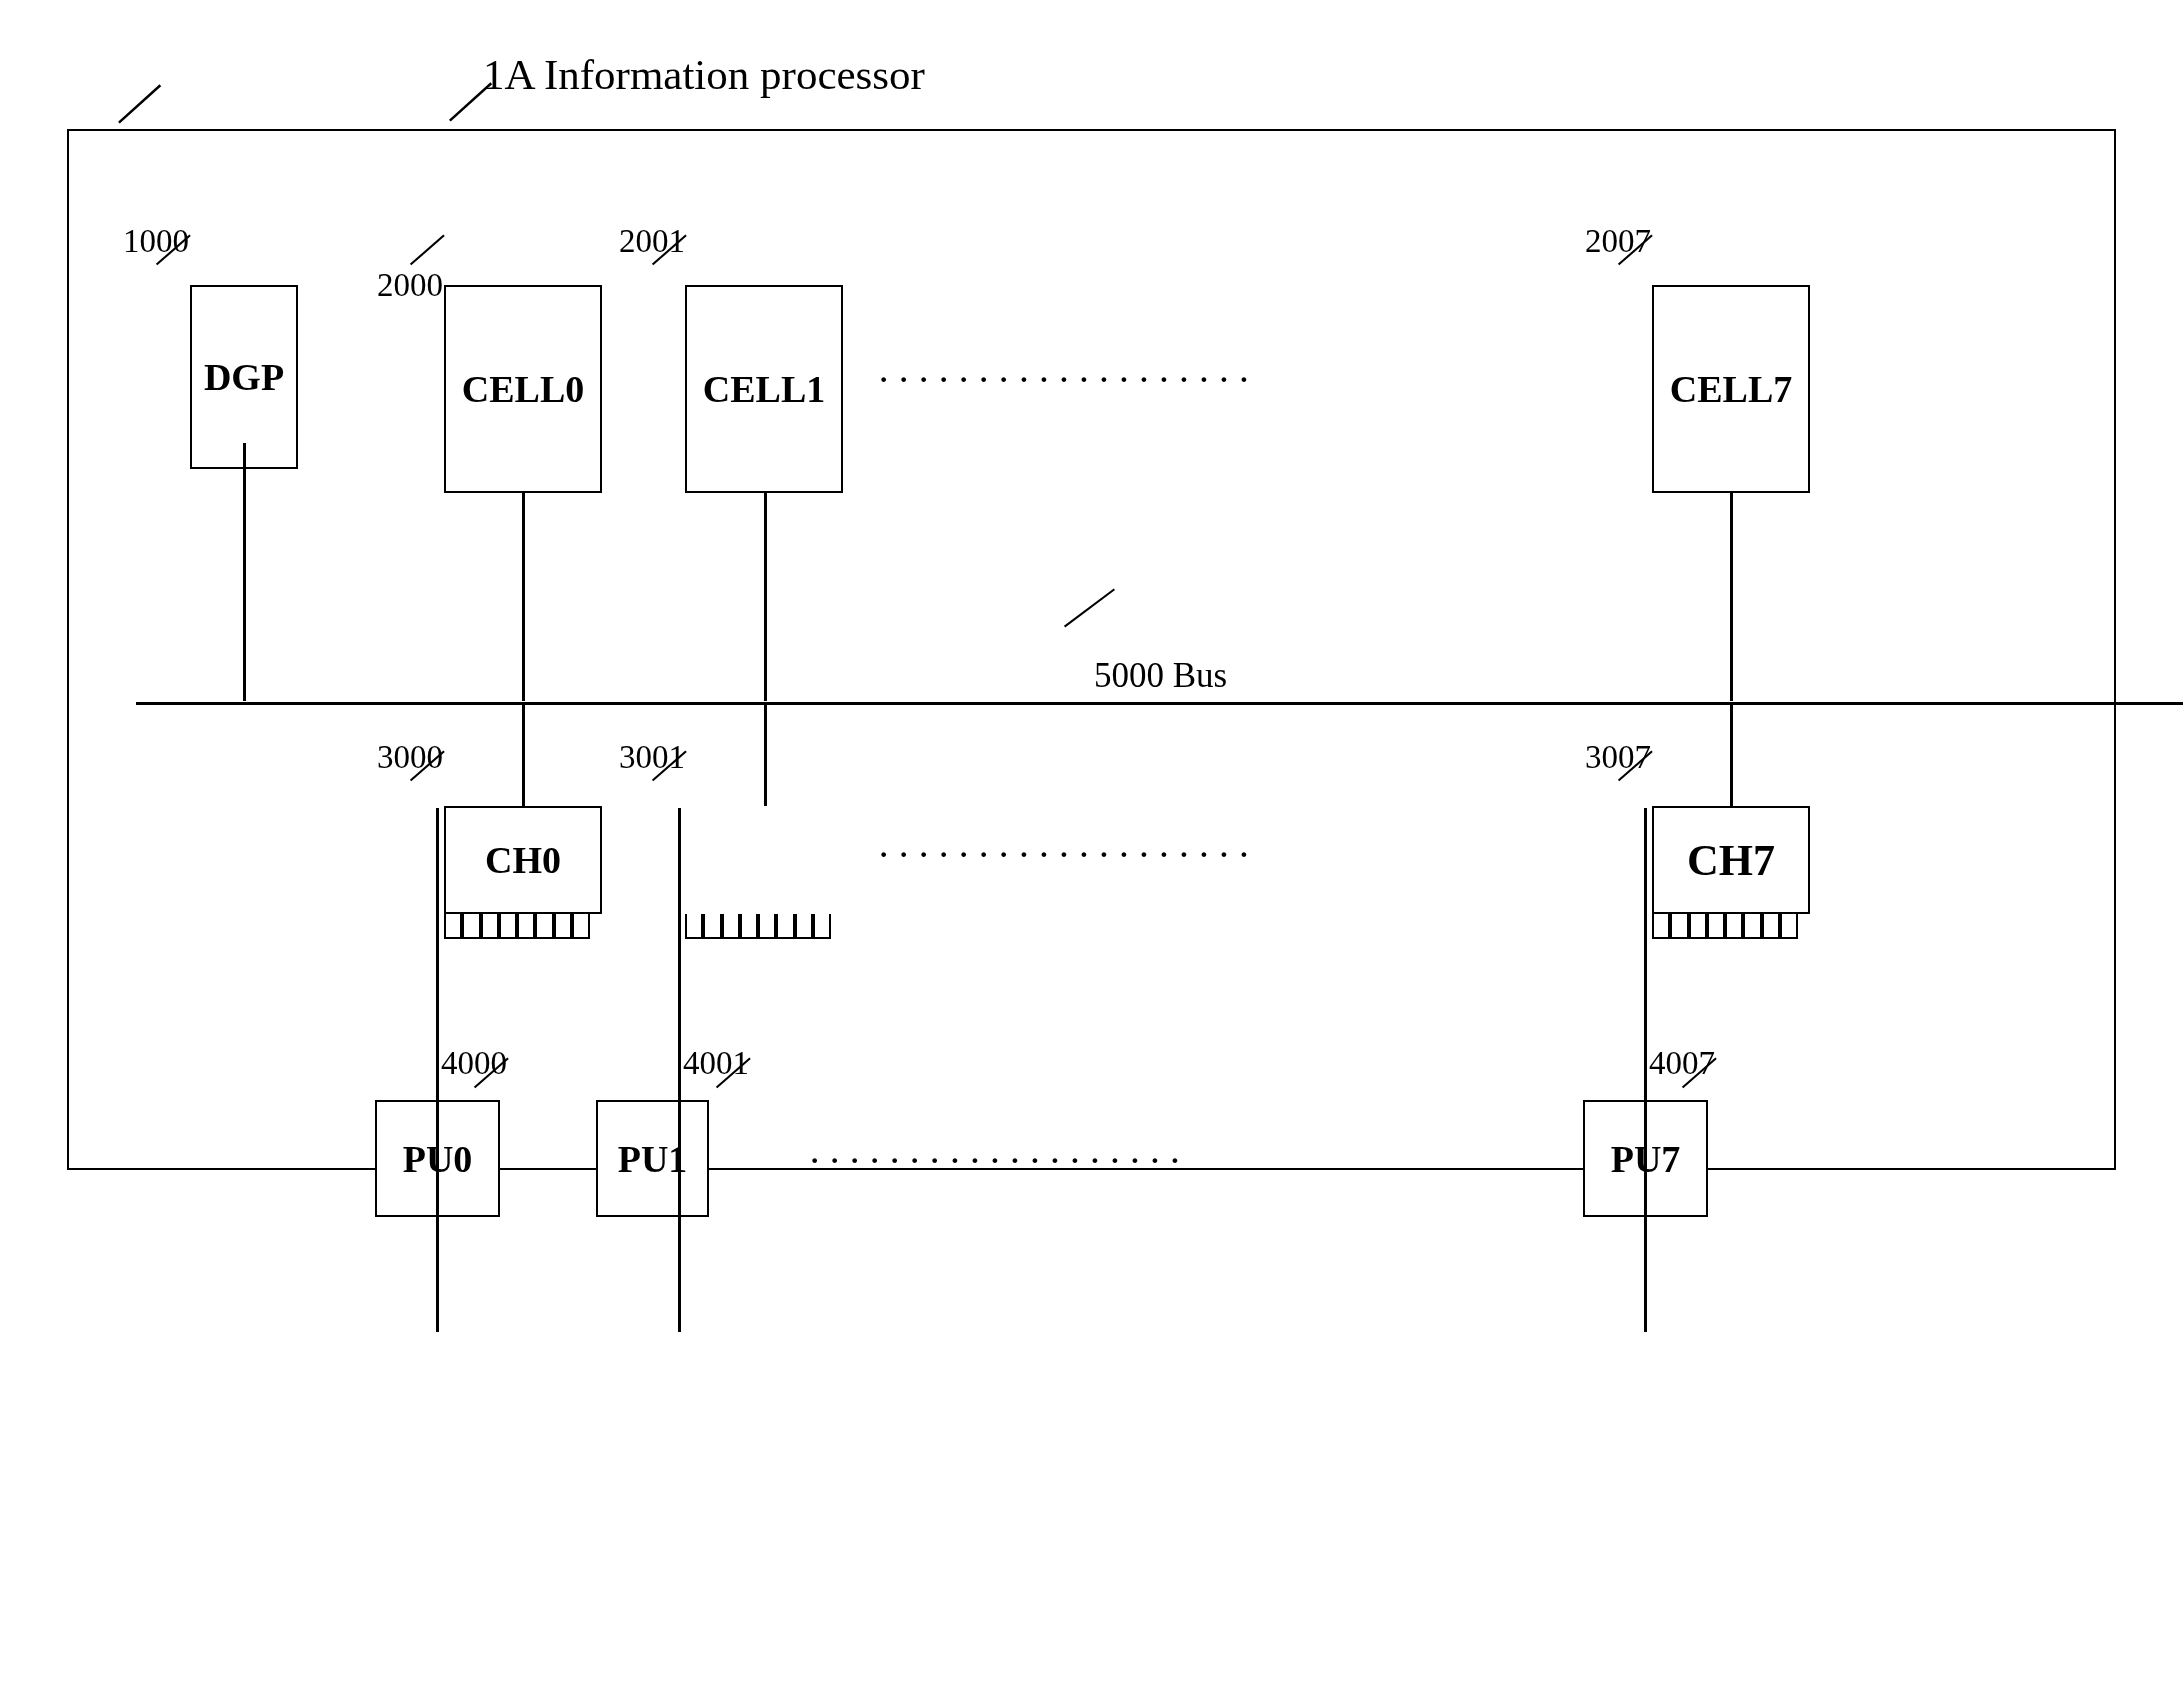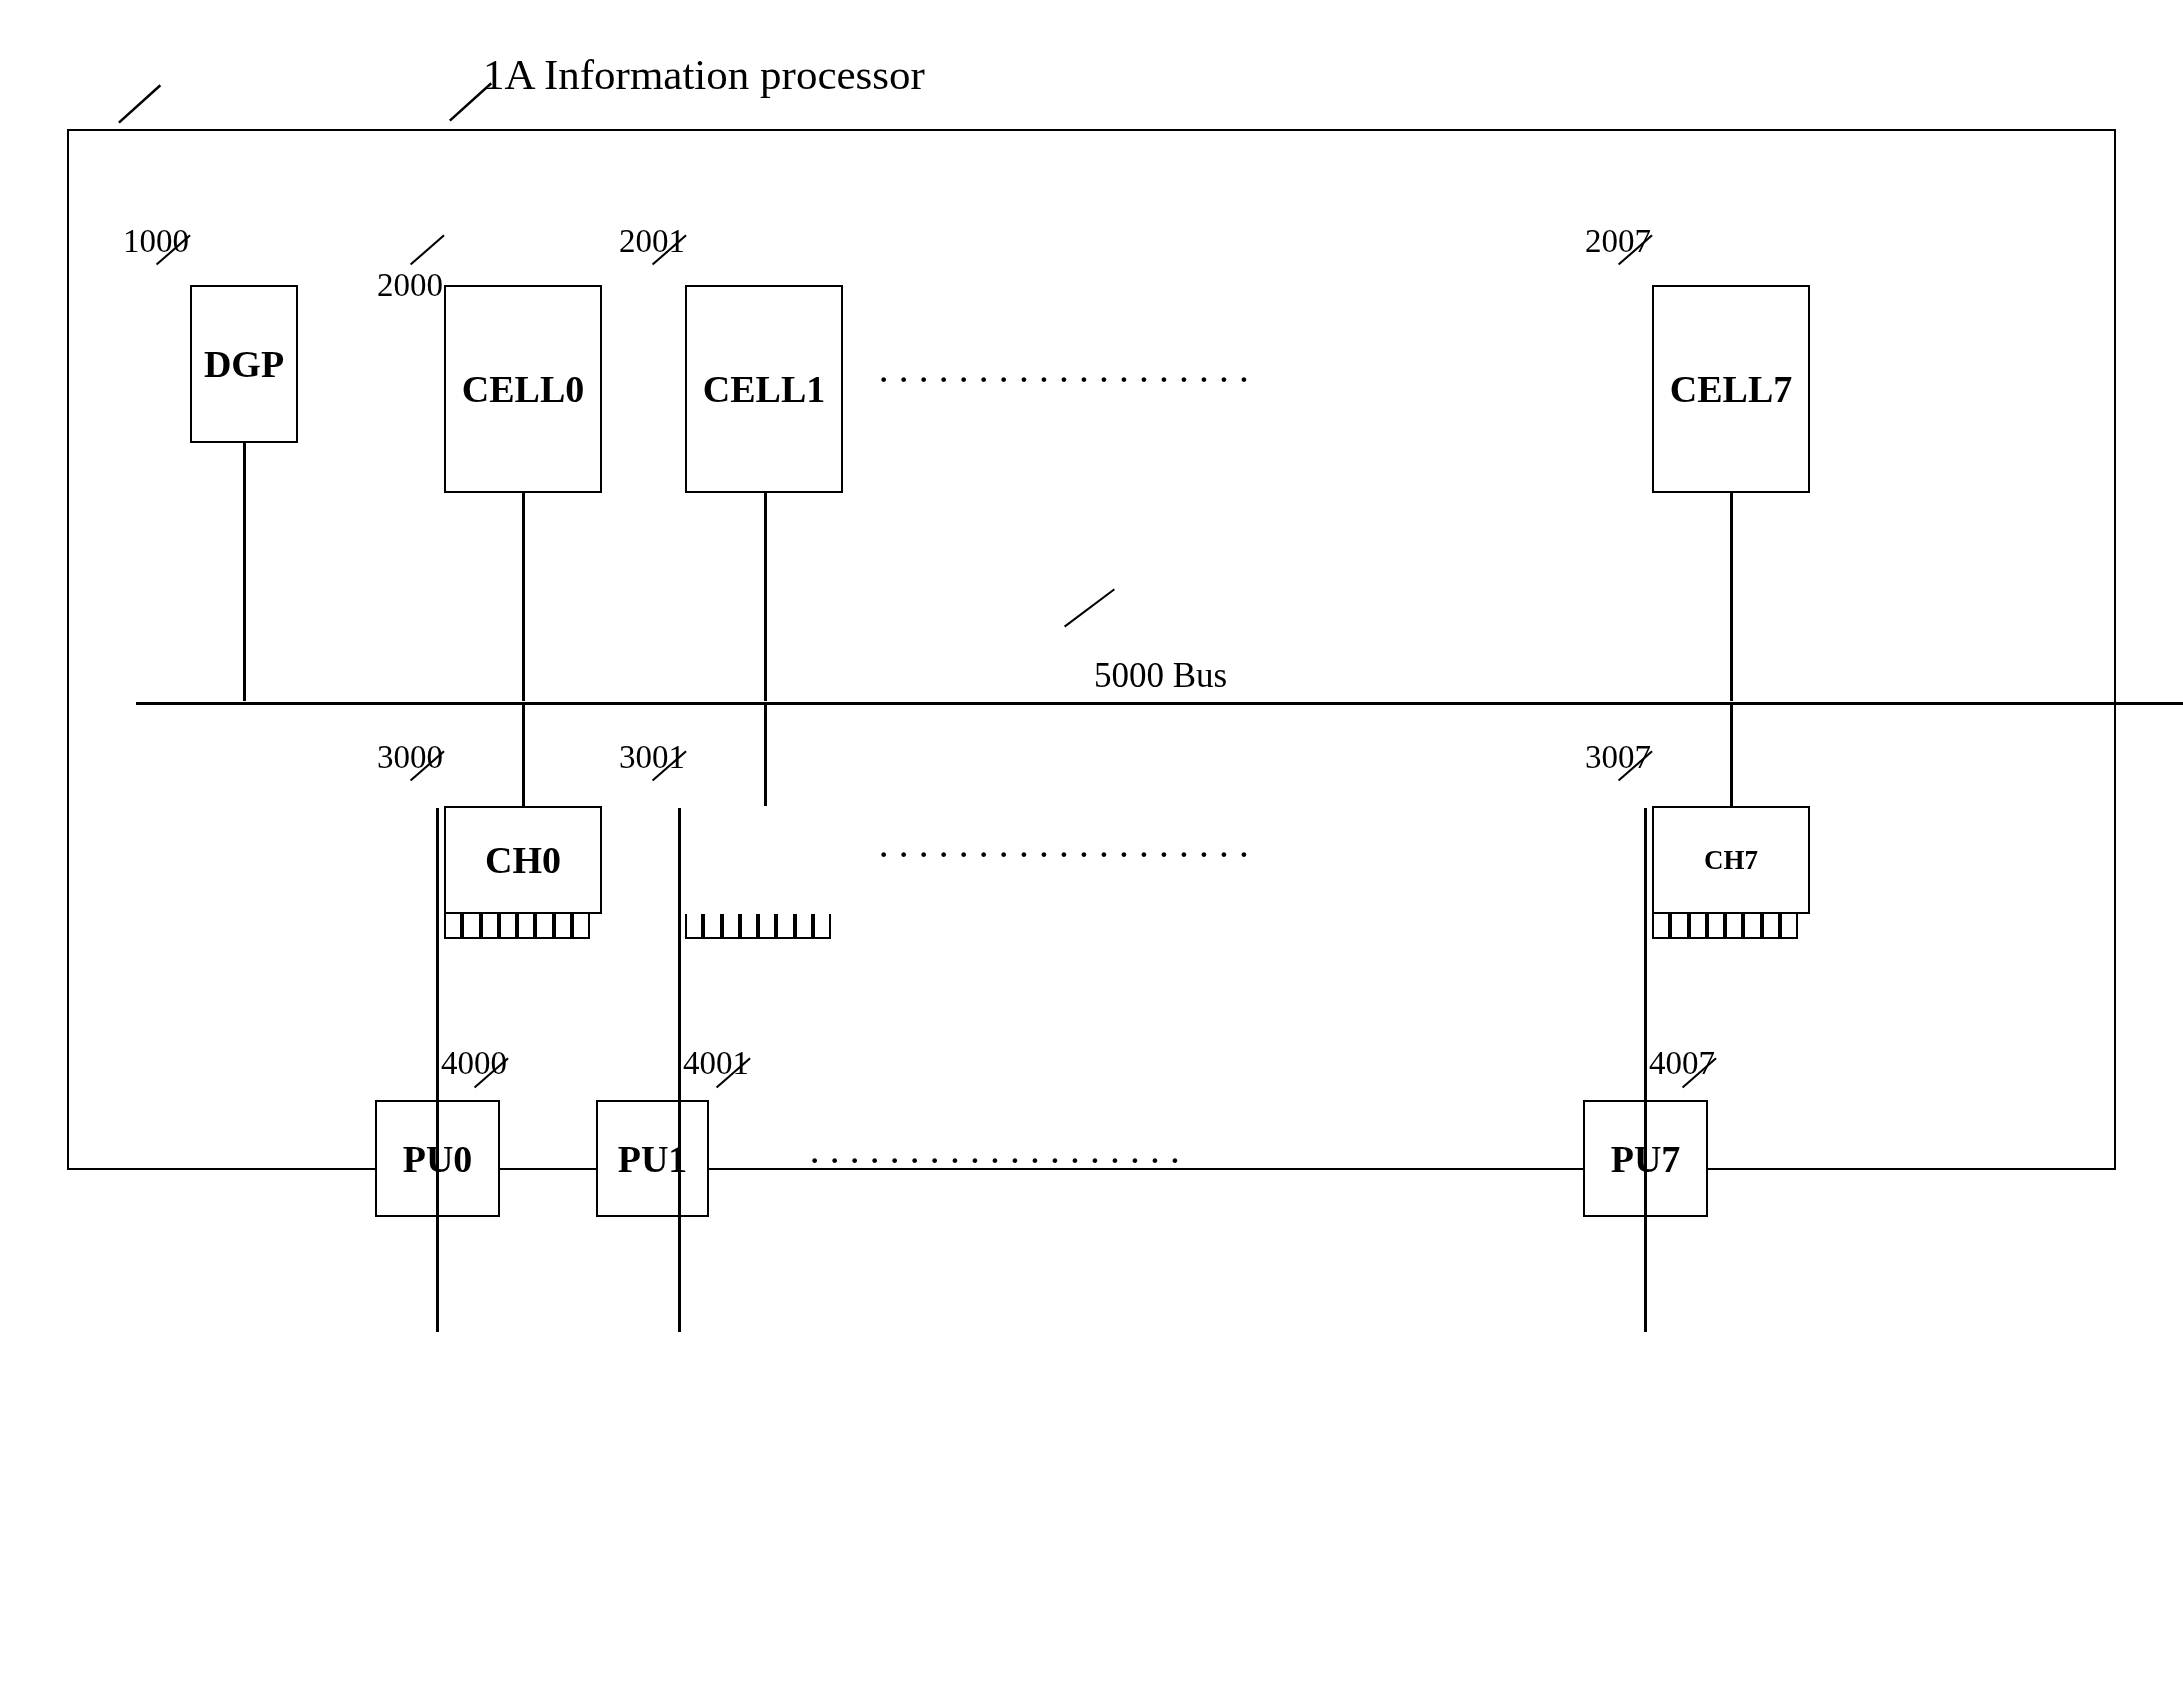--- a/index.html
+++ b/index.html
@@ -30,21 +30,21 @@
       border: 2.5px solid #000;
       background: #fff;
     }
 
     
     .dgp-block {
       position: absolute;
       top: 154px;
       left: 121px;
       width: 108px;
-      height: 158px;
+      height: 184px;
       border: 2.5px solid #000;
       display: flex;
       align-items: center;
       justify-content: center;
       font-size: 38px;
       font-weight: bold;
       background: #fff;
     }
 
     
@@ -157,21 +157,21 @@
     .ch7-block {
       position: absolute;
       top: 675px;
       left: 1583px;
       width: 158px;
       height: 108px;
       border: 2.5px solid #000;
       display: flex;
       align-items: center;
       justify-content: center;
-      font-size: 27px;
+      font-size: 44px;
       font-weight: bold;
       background: #fff;
     }
     .tooth {
       width: 18.3px;
       height: 25px;
       border-left: 2.5px solid #000;
       border-bottom: 2.5px solid #000;
       border-right: 2.5px solid #000;
     }

